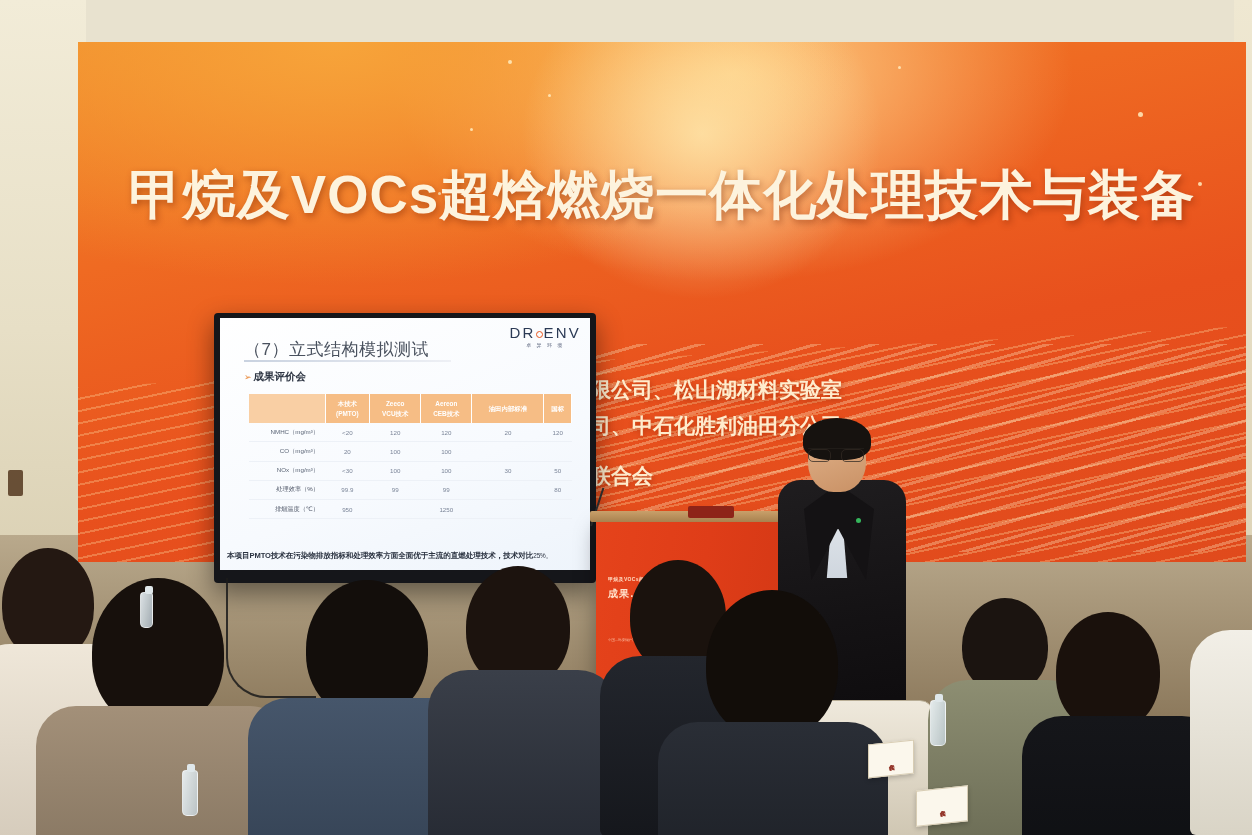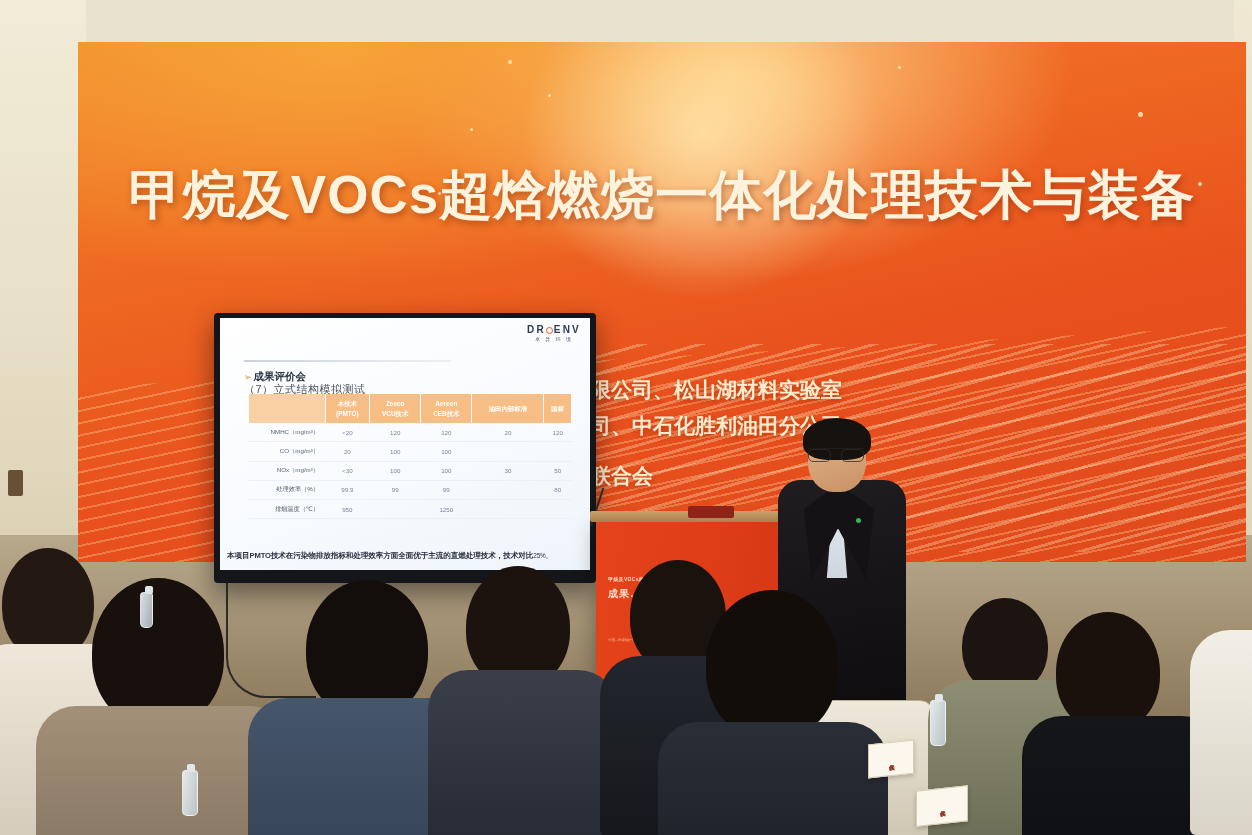--- a/index.html
+++ b/index.html
@@ -86,26 +86,26 @@
     width:100%;height:100%;background:linear-gradient(160deg,#ffffff 0%,#f7fafe 60%,#eef4fb 100%);
     position:relative;overflow:hidden;
   }
   .tv-cable{
     position:absolute;left:226px;top:578px;width:90px;height:120px;
     border-left:2px solid #1b1b1b;border-bottom:2px solid #1b1b1b;
     border-radius:0 0 0 40px;opacity:.85;
   }
 
   .logo{position:absolute;right:9px;top:6px;text-align:center;}
-  .logo-main{font-size:10px;font-weight:bold;letter-spacing:2.2px;color:#2b3a55;}
+  .logo-main{font-size:15px;font-weight:normal;letter-spacing:2.2px;color:#2b3a55;}
   .logo-o{display:inline-block;width:7px;height:7px;border:1.4px solid #e8571f;border-radius:50%;vertical-align:middle;margin:0 .5px;}
   .logo-sub{font-size:5px;letter-spacing:2px;color:#56607a;margin-top:1px;}
 
   .slide-title{
-    position:absolute;left:24px;top:20px;font-size:11px;color:#49515e;letter-spacing:.5px;margin-top:44px;
+    position:absolute;left:24px;top:20px;font-size:17px;color:#49515e;letter-spacing:.5px;
   }
   .slide-rule{
     position:absolute;left:24px;top:42px;width:207px;height:1.6px;
     background:linear-gradient(90deg,#c9d2e0,#eef0f5);
   }
   .slide-bullet{
     position:absolute;left:24px;top:52px;font-size:10.5px;font-weight:bold;color:#2c3442;
   }
   .bullet-mark{color:#e8883a;font-size:9px;margin-right:2px;}
 

